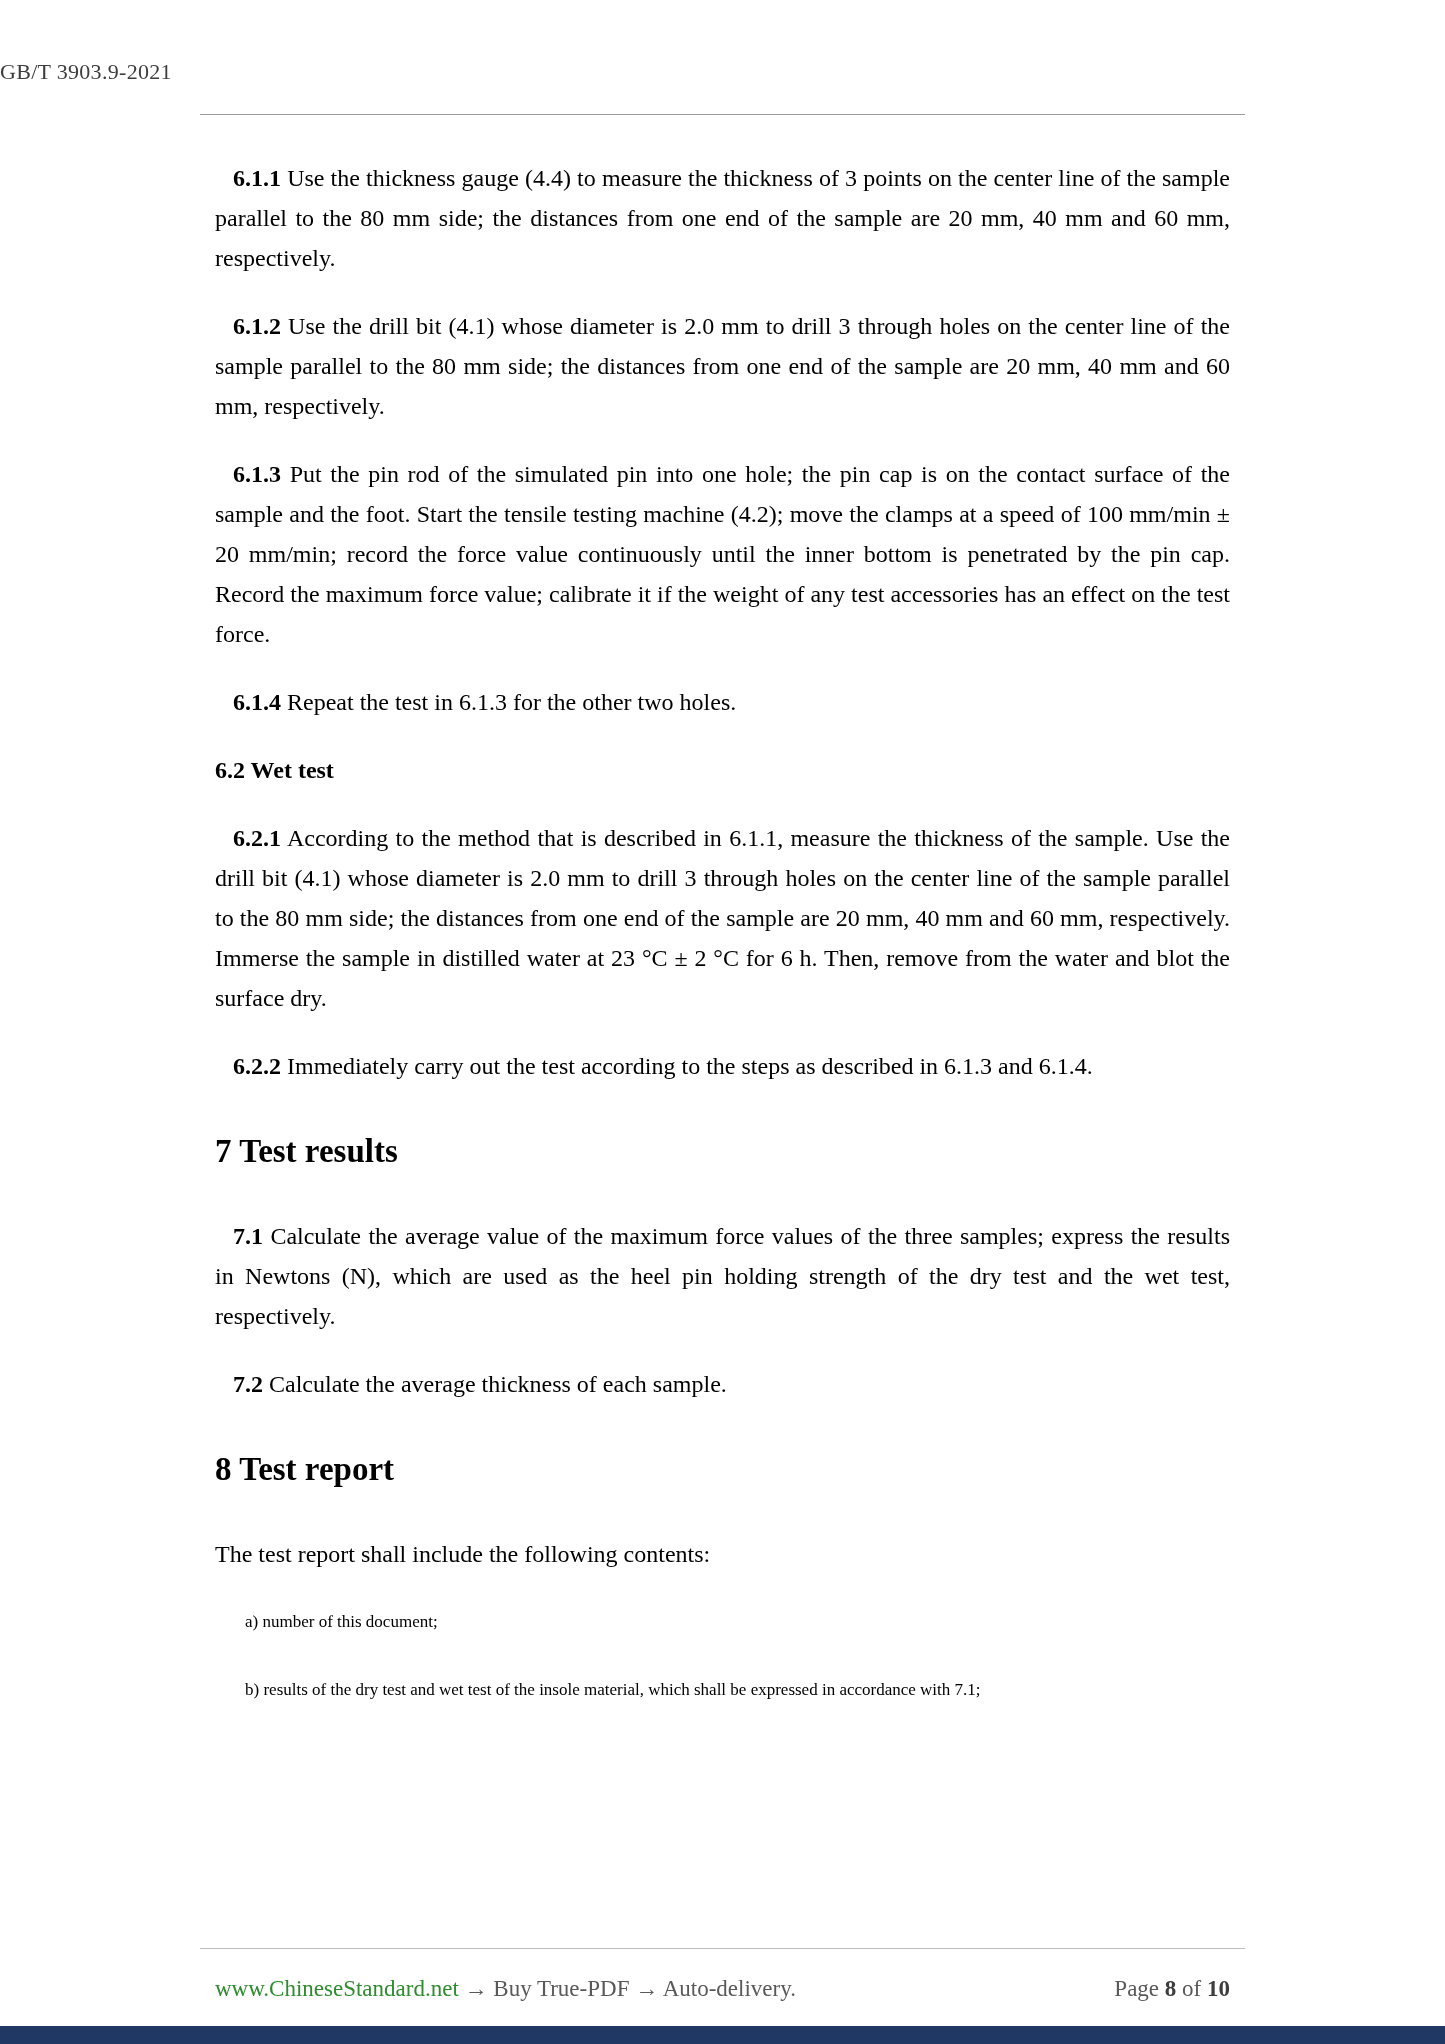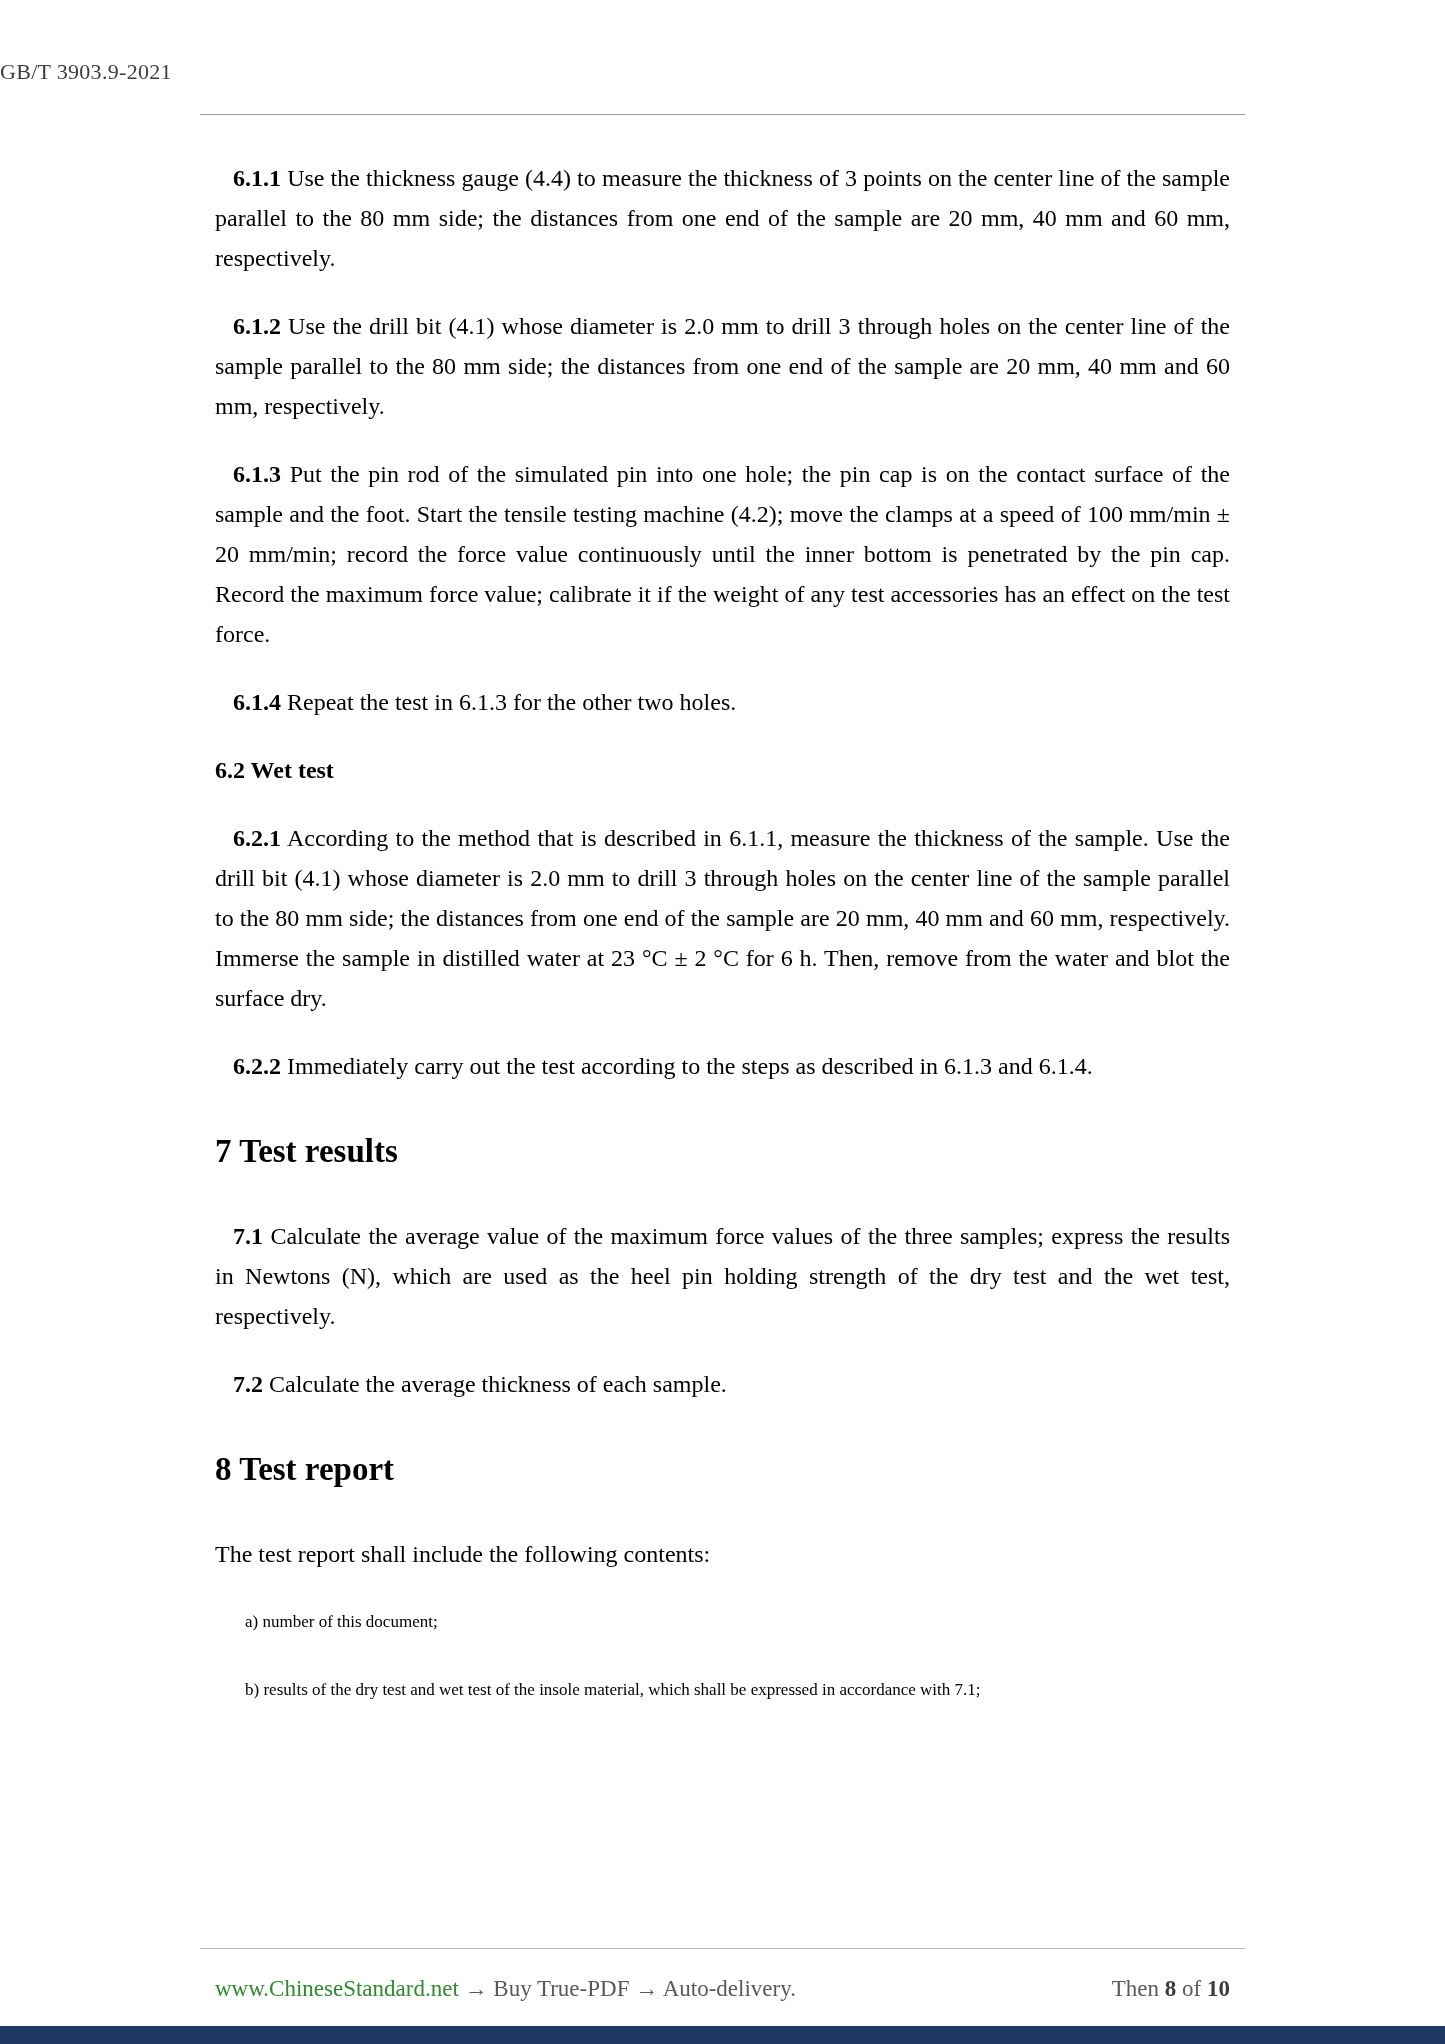--- a/index.html
+++ b/index.html
@@ -143,21 +143,21 @@
   </div>
 
   <div class="footer-rule"></div>
 
   <div class="footer">
     <div>
       <span class="footer-link">www.ChineseStandard.net</span>
       <span class="footer-tagline">→ Buy True-PDF → Auto-delivery.</span>
     </div>
     <div>
-      <span>Then</span>
+      <span>Page</span>
       <span class="page-num">8</span>
       <span>of</span>
       <span class="page-num">10</span>
     </div>
   </div>
 
   <div class="bottom-bar"></div>
 
 </div>
 

